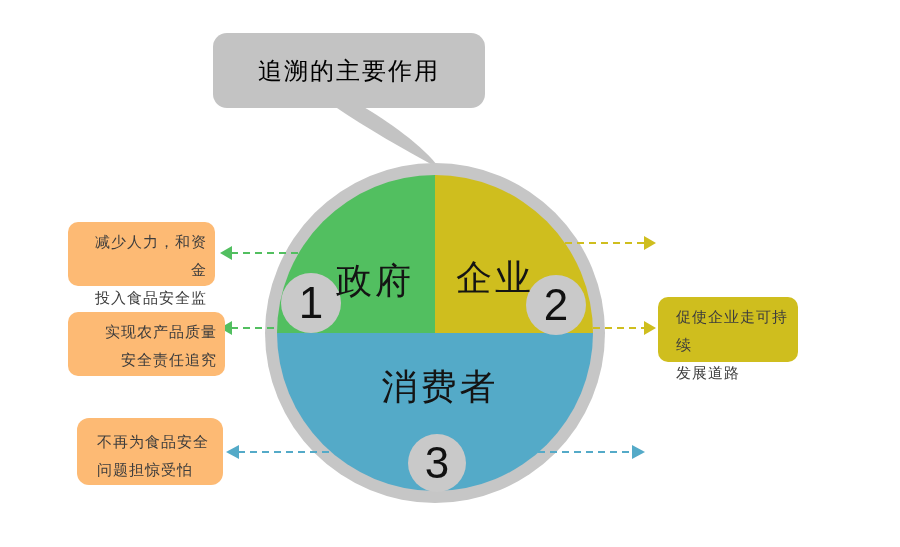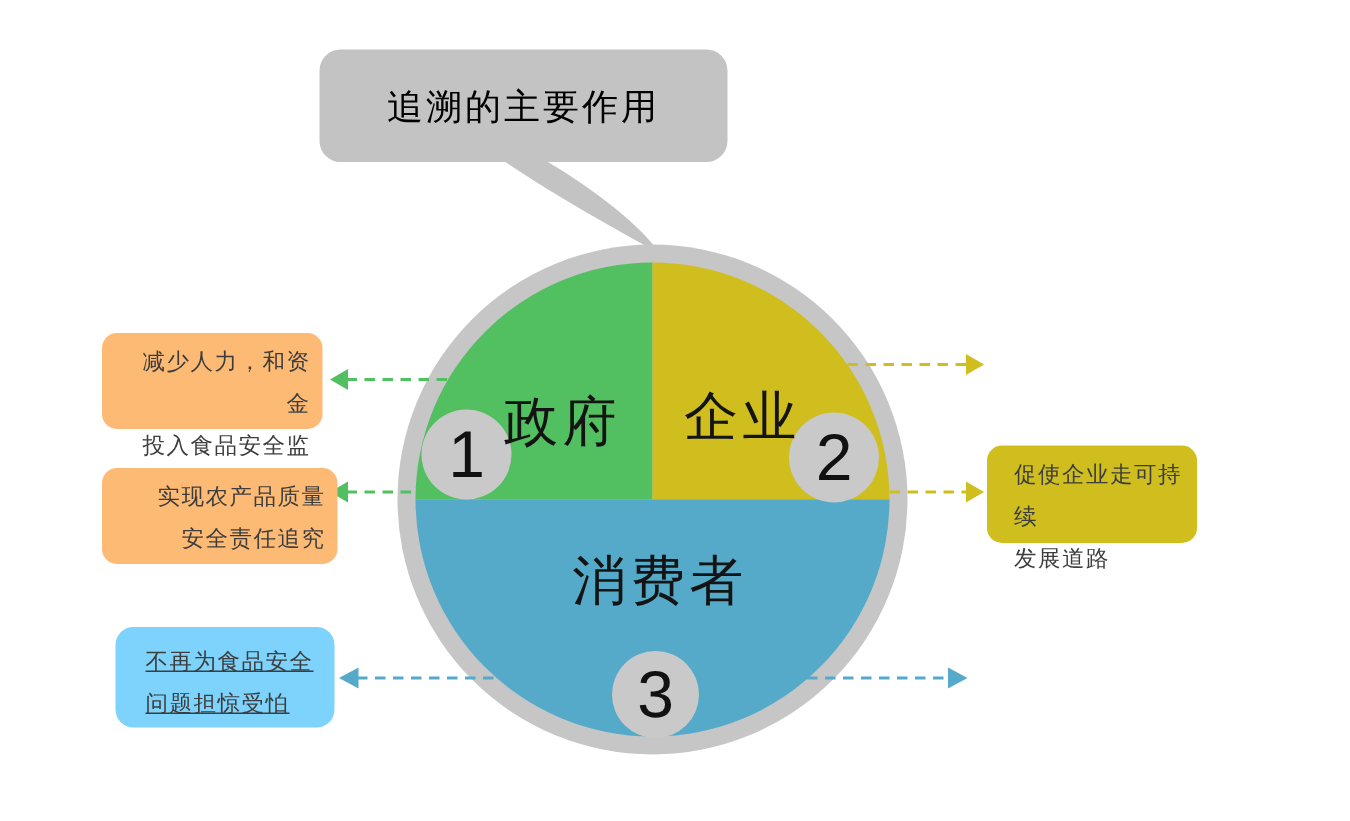--- a/index.html
+++ b/index.html
@@ -14,21 +14,21 @@
     display:flex;align-items:center;justify-content:center;
     font-size:24px;color:#000;letter-spacing:2px;
   }
   .callout{
     position:absolute;border-radius:10px;color:#3d3d3d;
     font-size:15px;line-height:28px;white-space:pre-line;
     box-sizing:border-box;padding:6px 8px 0 20px;letter-spacing:1px;
   }
   .callout.green{background:#fdba74;text-align:right;}
   .callout.yellow{background:#cfbe1e;}
-  .callout.blue{background:#7dd3fc;border-radius:12px;text-decoration:underline;}
+  .callout.blue{background:#fdba74;border-radius:12px;}
   .c-gov1{left:68px;top:222px;width:147px;height:64px;}
   .c-gov2{left:68px;top:312px;width:157px;height:64px;}
   .c-ent1{left:658px;top:212px;width:140px;height:65px;padding-left:18px;}
   .c-ent2{left:658px;top:297px;width:140px;height:65px;padding-left:18px;}
   .c-con1{left:77px;top:418px;width:146px;height:67px;padding-top:10px;}
   .c-con2{left:647px;top:420px;width:146px;height:67px;padding-top:10px;padding-left:22px;}
   .sector-label{font-size:36px;fill:#141414;letter-spacing:3px;}
   .badge-num{font-size:44px;fill:#111;}
   .dash{stroke-width:2;stroke-dasharray:7 5;fill:none;}
 </style>

